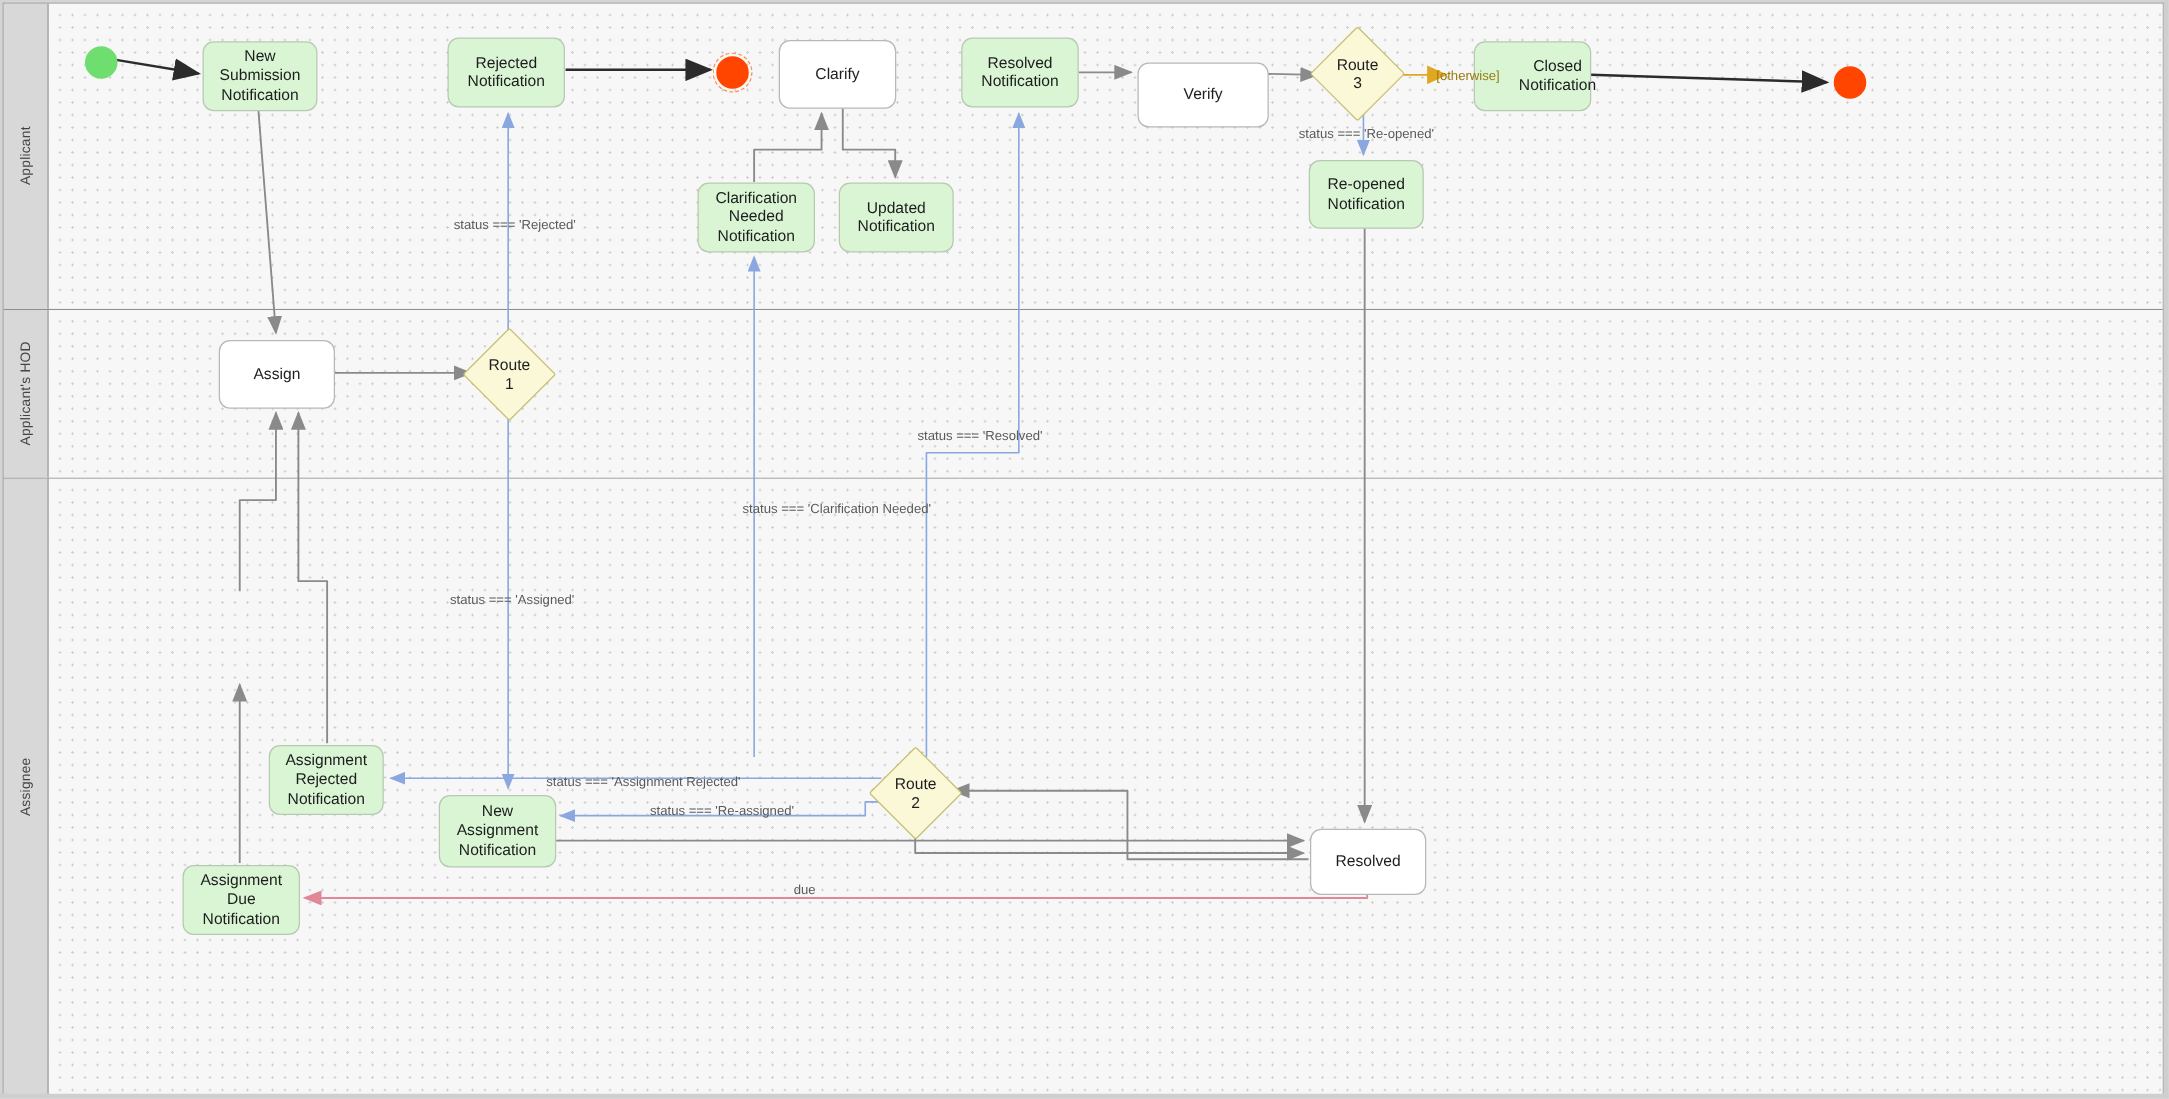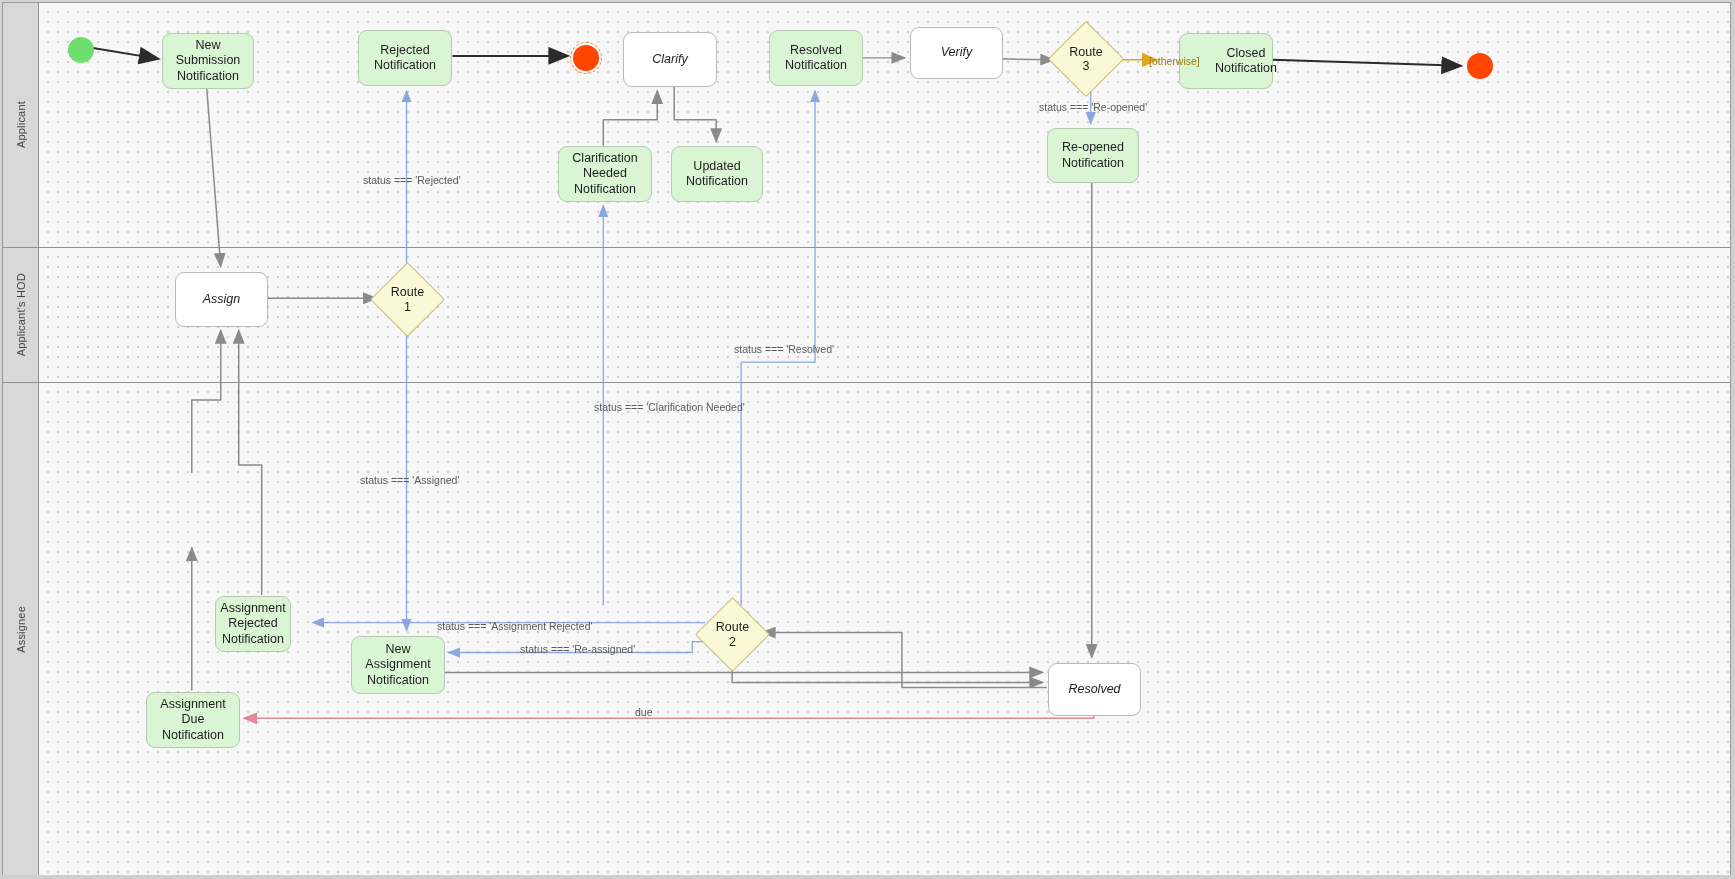--- a/index.html
+++ b/index.html
@@ -65,21 +65,20 @@
     font-size:12.5px;
     color:#1d1d1d;
     line-height:1.22;
     z-index:5;
     padding:2px 4px;
   }
   .task{
     background:#ffffff;
     border:1.4px solid #b8b8b8;
     border-radius:9px;
-    font-style:italic;
   }
   .notify{
     background:#d9f5d4;
     border:1.4px solid #b7c9b3;
     border-radius:9px;
   }
   .gateway{
     background:transparent;
     border:none;
   }
@@ -268,21 +267,21 @@
     <div class="end-event selected" style="left:570px;top:42px;"></div>
 
     <div class="node task" style="left:620px;top:29px;width:94px;height:55px;">
       <span>Clarify</span>
     </div>
 
     <div class="node notify" style="left:766px;top:27px;width:94px;height:56px;">
       <span>Resolved Notification</span>
     </div>
 
-    <div class="node task" style="left:907px;top:24px;width:93px;height:52px;">
+    <div class="node task" style="left:907px;top:47px;width:105px;height:52px;">
       <span>Verify</span>
     </div>
 
     <div class="node gateway" style="left:1056px;top:29px;width:54px;height:54px;">
       <div class="diamond"></div>
       <div class="glabel">
         <div>Route</div>
         <div>3</div>
       </div>
     </div>
@@ -311,21 +310,21 @@
 
     <div class="node gateway" style="left:378px;top:270px;width:53px;height:53px;">
       <div class="diamond"></div>
       <div class="glabel">
         <div>Route</div>
         <div>1</div>
       </div>
     </div>
 
 
-    <div class="node notify" style="left:212px;top:593px;width:76px;height:56px;">
+    <div class="node notify" style="left:212px;top:593px;width:92px;height:56px;">
       <span>Assignment Rejected Notification</span>
     </div>
 
     <div class="node notify" style="left:348px;top:633px;width:94px;height:58px;">
       <span>New Assignment Notification</span>
     </div>
 
     <div class="node notify" style="left:143px;top:689px;width:94px;height:56px;">
       <span>Assignment Due Notification</span>
     </div>

